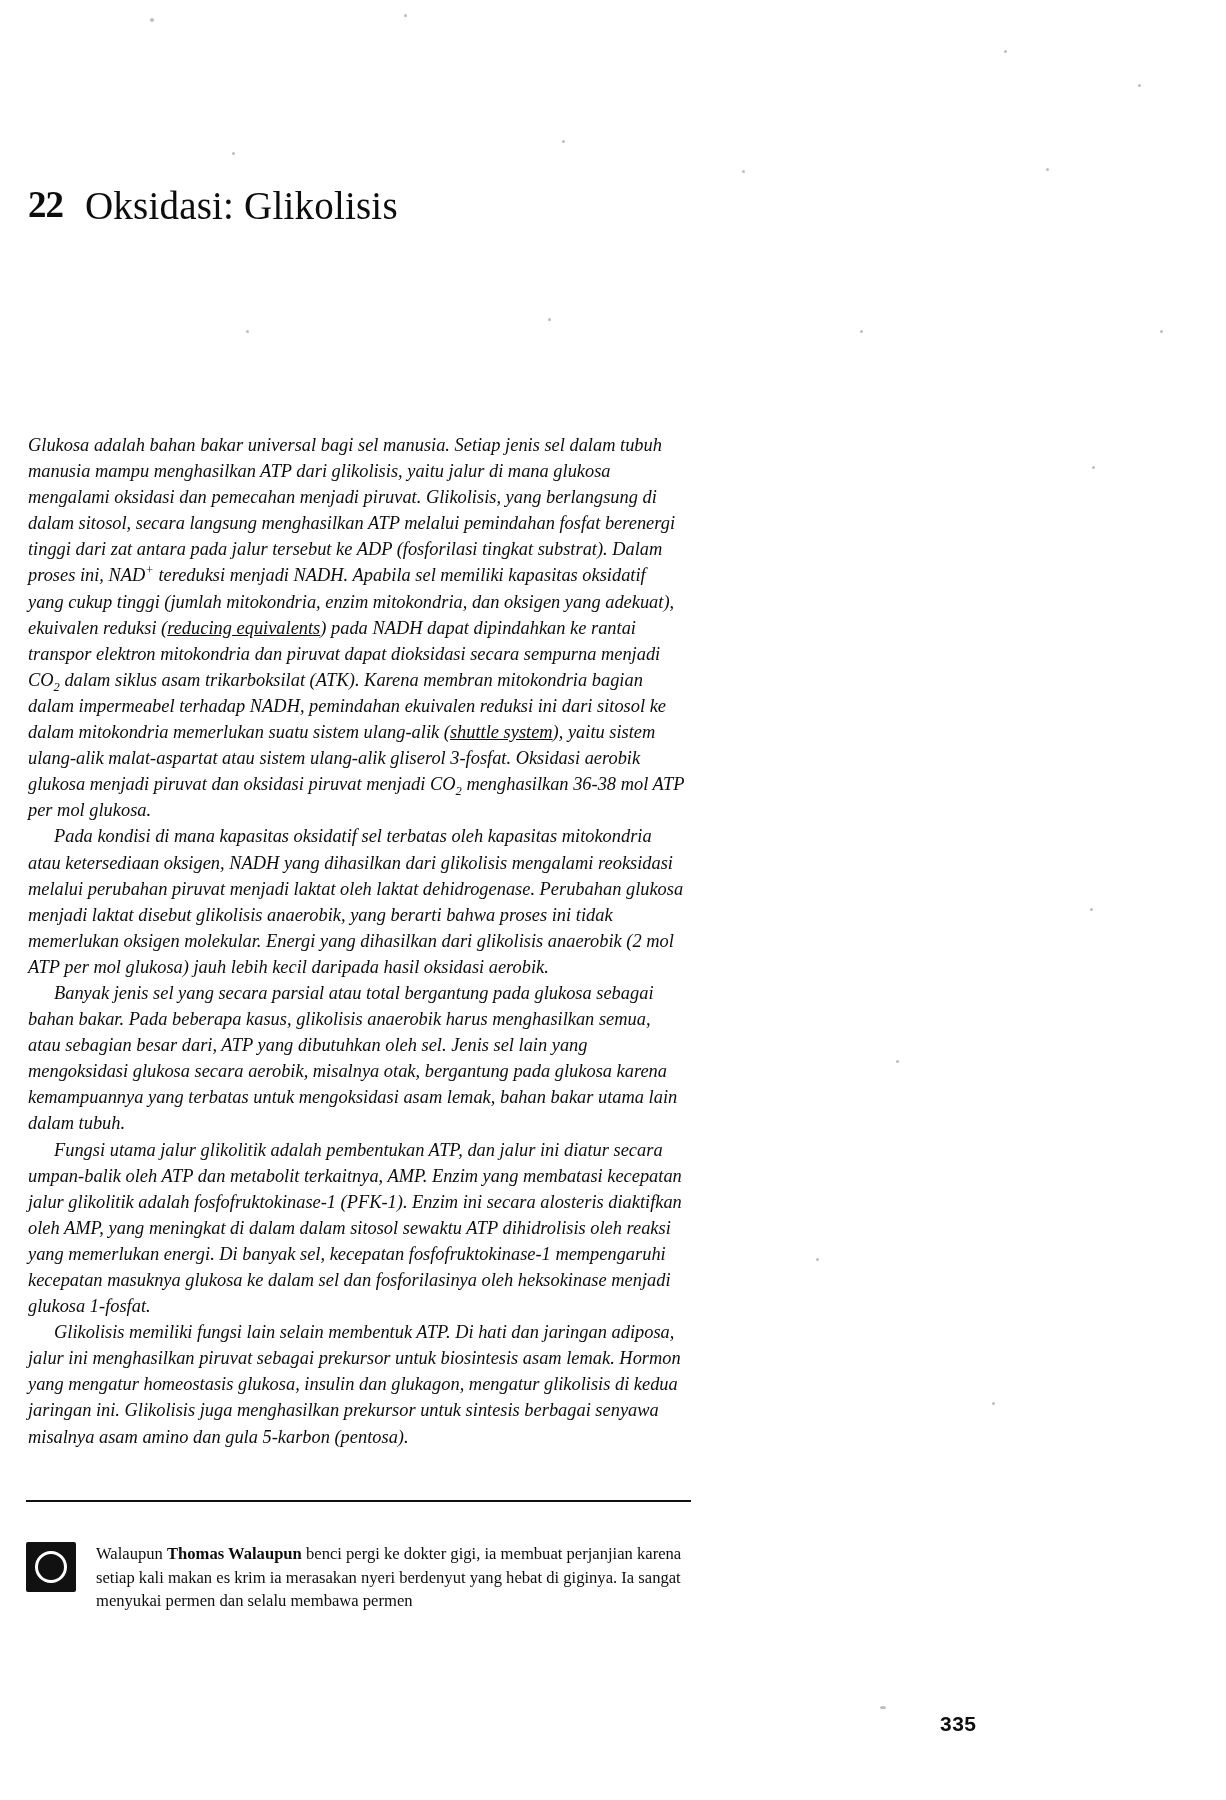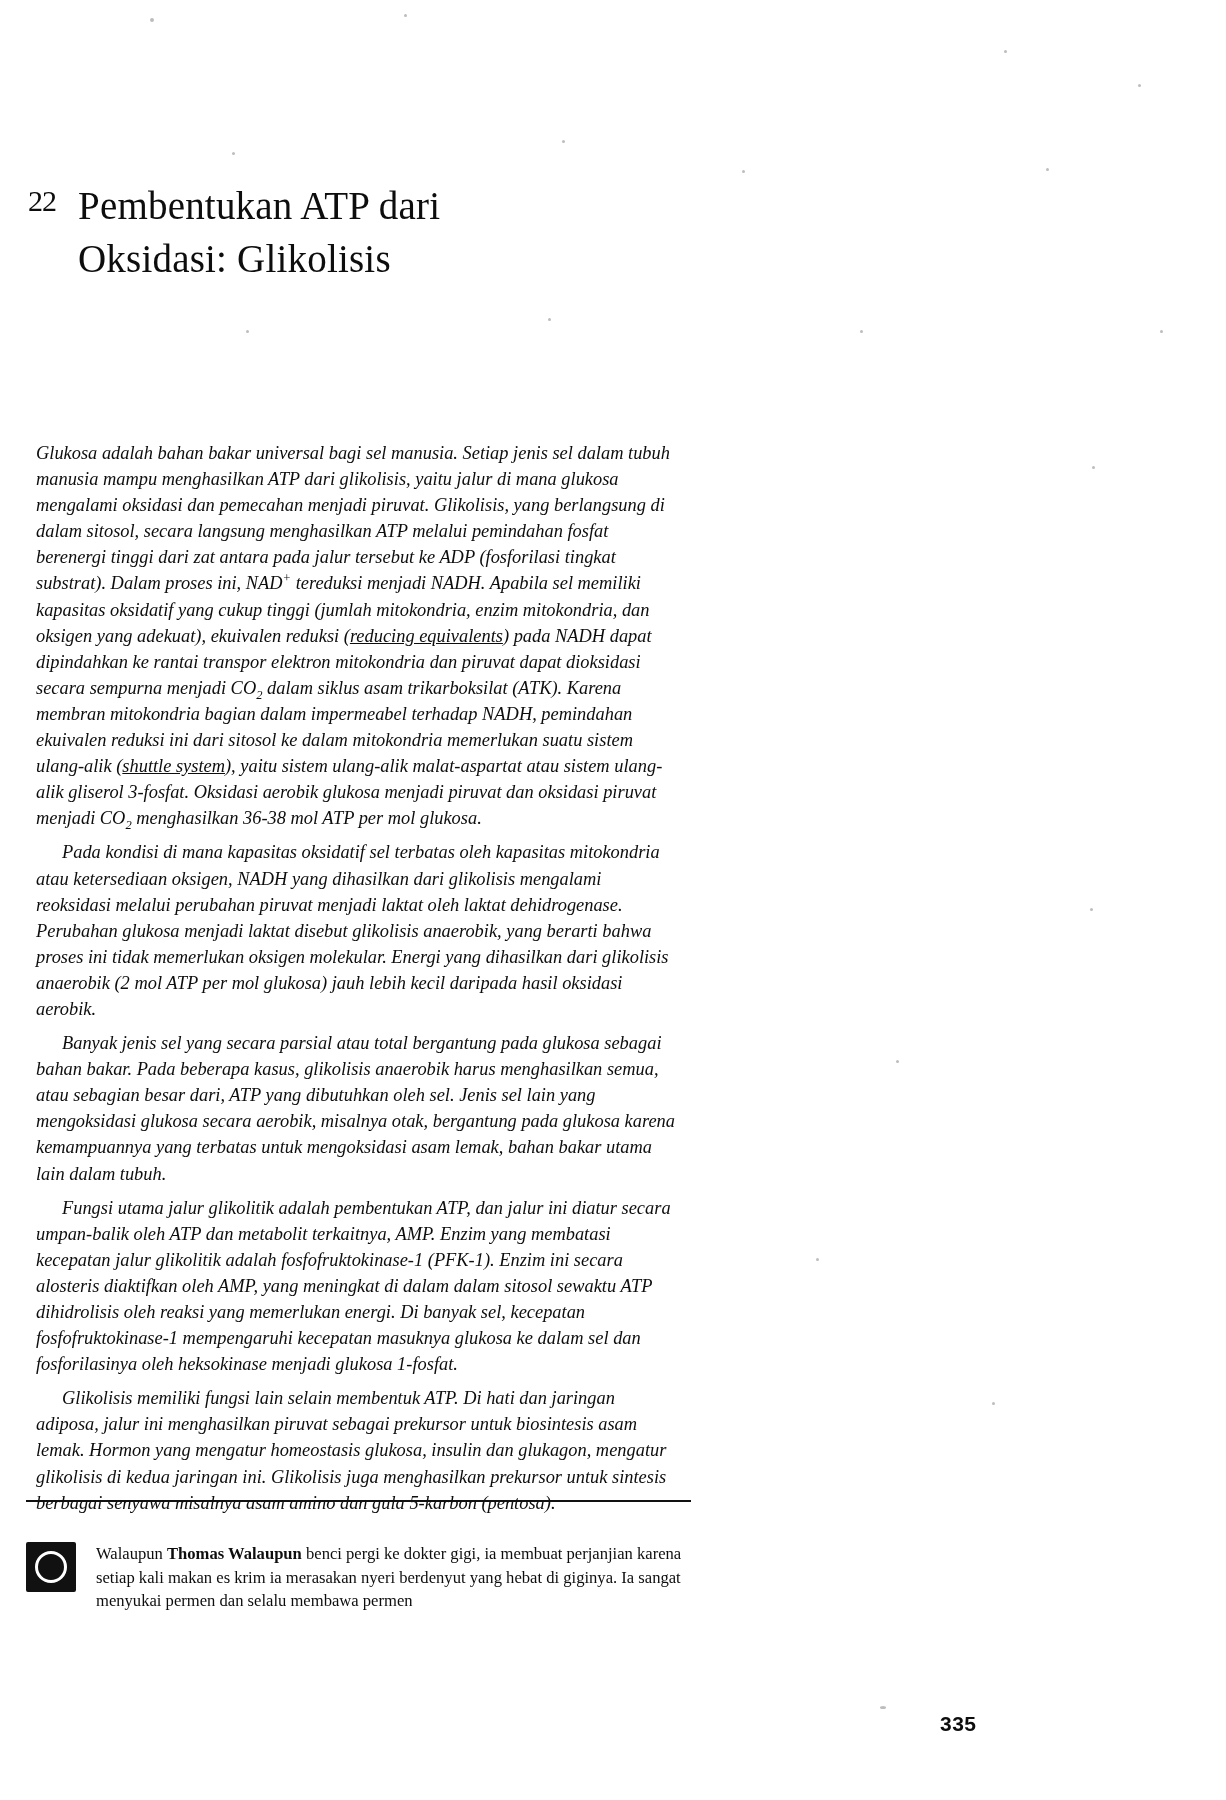--- a/index.html
+++ b/index.html
@@ -34,22 +34,22 @@
   .chapter-head {
     position: absolute;
     left: 28px;
     top: 180px;
     width: 760px;
     display: flex;
     align-items: flex-start;
   }
   .chapter-number {
     font-family: "Liberation Serif", serif;
-    font-size: 30px;
-    font-weight: normal;
+    font-size: 37px;
+    font-weight: bold;
     line-height: 1;
     letter-spacing: -1px;
     padding-top: 6px;
     padding-right: 22px;
   }
   .chapter-title {
     font-family: "Liberation Serif", serif;
     font-size: 39px;
     font-weight: normal;
     line-height: 1.35;
@@ -60,21 +60,21 @@
     position: absolute;
     left: 28px;
     top: 432px;
     width: 658px;
     font-style: italic;
     font-size: 18.4px;
     line-height: 26.1px;
     text-align: left;
   }
   .body-text p {
-    margin: 8px;
+    margin: 0;
   }
   .body-text p.indent {
     text-indent: 26px;
     font-style: italic;
   }
   .u {
     text-decoration: underline;
   }
   sup {
     font-size: 0.68em;
@@ -174,21 +174,20 @@
   <div class="speckle" style="left:1092px;top:466px;width:3px;height:3px;"></div>
   <div class="speckle" style="left:1090px;top:908px;width:3px;height:3px;"></div>
   <div class="speckle" style="left:896px;top:1060px;width:3px;height:3px;"></div>
   <div class="speckle" style="left:816px;top:1258px;width:3px;height:3px;"></div>
   <div class="speckle" style="left:992px;top:1402px;width:3px;height:3px;"></div>
   <div class="speckle" style="left:880px;top:1706px;width:6px;height:3px;"></div>
 
   <div class="chapter-head">
     <div class="chapter-number">22</div>
     <div class="chapter-title">
-      <div>Pembentukan ATP dari</div>
       <div>Oksidasi: Glikolisis</div>
     </div>
   </div>
 
   <div class="body-text" id="body-text">
       <p><span>Glukosa adalah bahan bakar universal bagi sel manusia. Setiap jenis sel dalam tubuh manusia mampu menghasilkan ATP dari glikolisis, yaitu jalur di mana glukosa mengalami oksidasi dan pemecahan menjadi piruvat. Glikolisis, yang berlangsung di dalam sitosol, secara langsung menghasilkan ATP melalui pemindahan fosfat berenergi tinggi dari zat antara pada jalur tersebut ke ADP (fosforilasi tingkat substrat). Dalam proses ini, NAD</span><sup>+</sup><span> tereduksi menjadi NADH. Apabila sel memiliki kapasitas oksidatif yang cukup tinggi (jumlah mitokondria, enzim mitokondria, dan oksigen yang adekuat), ekuivalen reduksi (</span><span class="u">reducing equivalents</span><span>) pada NADH dapat dipindahkan ke rantai transpor elektron mitokondria dan piruvat dapat dioksidasi secara sempurna menjadi CO</span><sub>2</sub><span> dalam siklus asam trikarboksilat (ATK). Karena membran mitokondria bagian dalam impermeabel terhadap NADH, pemindahan ekuivalen reduksi ini dari sitosol ke dalam mitokondria memerlukan suatu sistem ulang-alik (</span><span class="u">shuttle system</span><span>), yaitu sistem ulang-alik malat-aspartat atau sistem ulang-alik gliserol 3-fosfat. Oksidasi aerobik glukosa menjadi piruvat dan oksidasi piruvat menjadi CO</span><sub>2</sub><span> menghasilkan 36-38 mol ATP per mol glukosa.</span></p>
       <p class="indent"><span>Pada kondisi di mana kapasitas oksidatif sel terbatas oleh kapasitas mitokondria atau ketersediaan oksigen, NADH yang dihasilkan dari glikolisis mengalami reoksidasi melalui perubahan piruvat menjadi laktat oleh laktat dehidrogenase. Perubahan glukosa menjadi laktat disebut glikolisis anaerobik, yang berarti bahwa proses ini tidak memerlukan oksigen molekular. Energi yang dihasilkan dari glikolisis anaerobik (2 mol ATP per mol glukosa) jauh lebih kecil daripada hasil oksidasi aerobik.</span></p>
       <p class="indent"><span>Banyak jenis sel yang secara parsial atau total bergantung pada glukosa sebagai bahan bakar. Pada beberapa kasus, glikolisis anaerobik harus menghasilkan semua, atau sebagian besar dari, ATP yang dibutuhkan oleh sel. Jenis sel lain yang mengoksidasi glukosa secara aerobik, misalnya otak, bergantung pada glukosa karena kemampuannya yang terbatas untuk mengoksidasi asam lemak, bahan bakar utama lain dalam tubuh.</span></p>
       <p class="indent"><span>Fungsi utama jalur glikolitik adalah pembentukan ATP, dan jalur ini diatur secara umpan-balik oleh ATP dan metabolit terkaitnya, AMP. Enzim yang membatasi kecepatan jalur glikolitik adalah fosfofruktokinase-1 (PFK-1). Enzim ini secara alosteris diaktifkan oleh AMP, yang meningkat di dalam dalam sitosol sewaktu ATP dihidrolisis oleh reaksi yang memerlukan energi. Di banyak sel, kecepatan fosfofruktokinase-1 mempengaruhi kecepatan masuknya glukosa ke dalam sel dan fosforilasinya oleh heksokinase menjadi glukosa 1-fosfat.</span></p>
       <p class="indent"><span>Glikolisis memiliki fungsi lain selain membentuk ATP. Di hati dan jaringan adiposa, jalur ini menghasilkan piruvat sebagai prekursor untuk biosintesis asam lemak. Hormon yang mengatur homeostasis glukosa, insulin dan glukagon, mengatur glikolisis di kedua jaringan ini. Glikolisis juga menghasilkan prekursor untuk sintesis berbagai senyawa misalnya asam amino dan gula 5-karbon (pentosa).</span></p>

